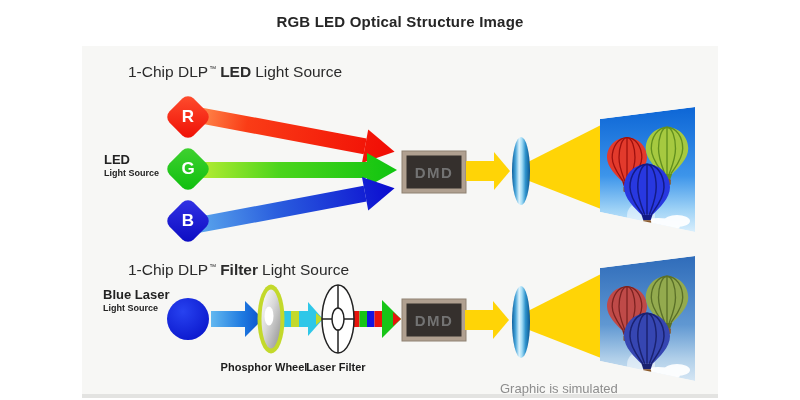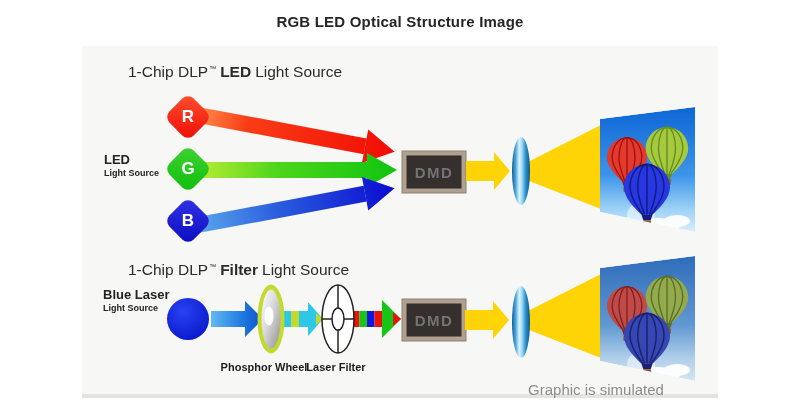--- a/index.html
+++ b/index.html
@@ -11,21 +11,21 @@
   .heading{font-size:15.5px;color:#2b2b2b;}
   .heading .hl{font-weight:bold;margin-left:4px;}
   .heading .sfx{margin-left:4px;}
   .heading sup{font-size:7px;vertical-align:6px;margin-left:1px;}
   .srclabel{line-height:1.15;}
   .srclabel .l1{font-size:13px;font-weight:bold;}
   .srclabel .l2{font-size:9px;font-weight:bold;}
   .chip{font-size:17px;font-weight:bold;color:#ffffff;transform:translate(-50%,-50%);}
   .dmdtxt{font-size:15px;font-weight:bold;color:#737373;letter-spacing:1.5px;transform:translate(-50%,-50%);}
   .wheel-label{font-size:11px;font-weight:bold;color:#1c1c1c;transform:translateX(-50%);}
-  .footnote{top:381px;left:500px;width:192px;text-align:center;font-size:15px;color:#8d8d8d;}
+  .footnote{top:381px;left:500px;width:192px;text-align:left;font-size:13px;color:#8d8d8d;}
   .b-env{fill:var(--b);}
   .b-gore{fill:none;stroke:var(--g);stroke-width:1.6px;}
   .b-skirt{fill:var(--g);}
   .b-basket{fill:#8a5a2a;}
 </style>
 </head>
 <body>
 
 <svg width="800" height="400" viewBox="0 0 800 400">
   <defs>

